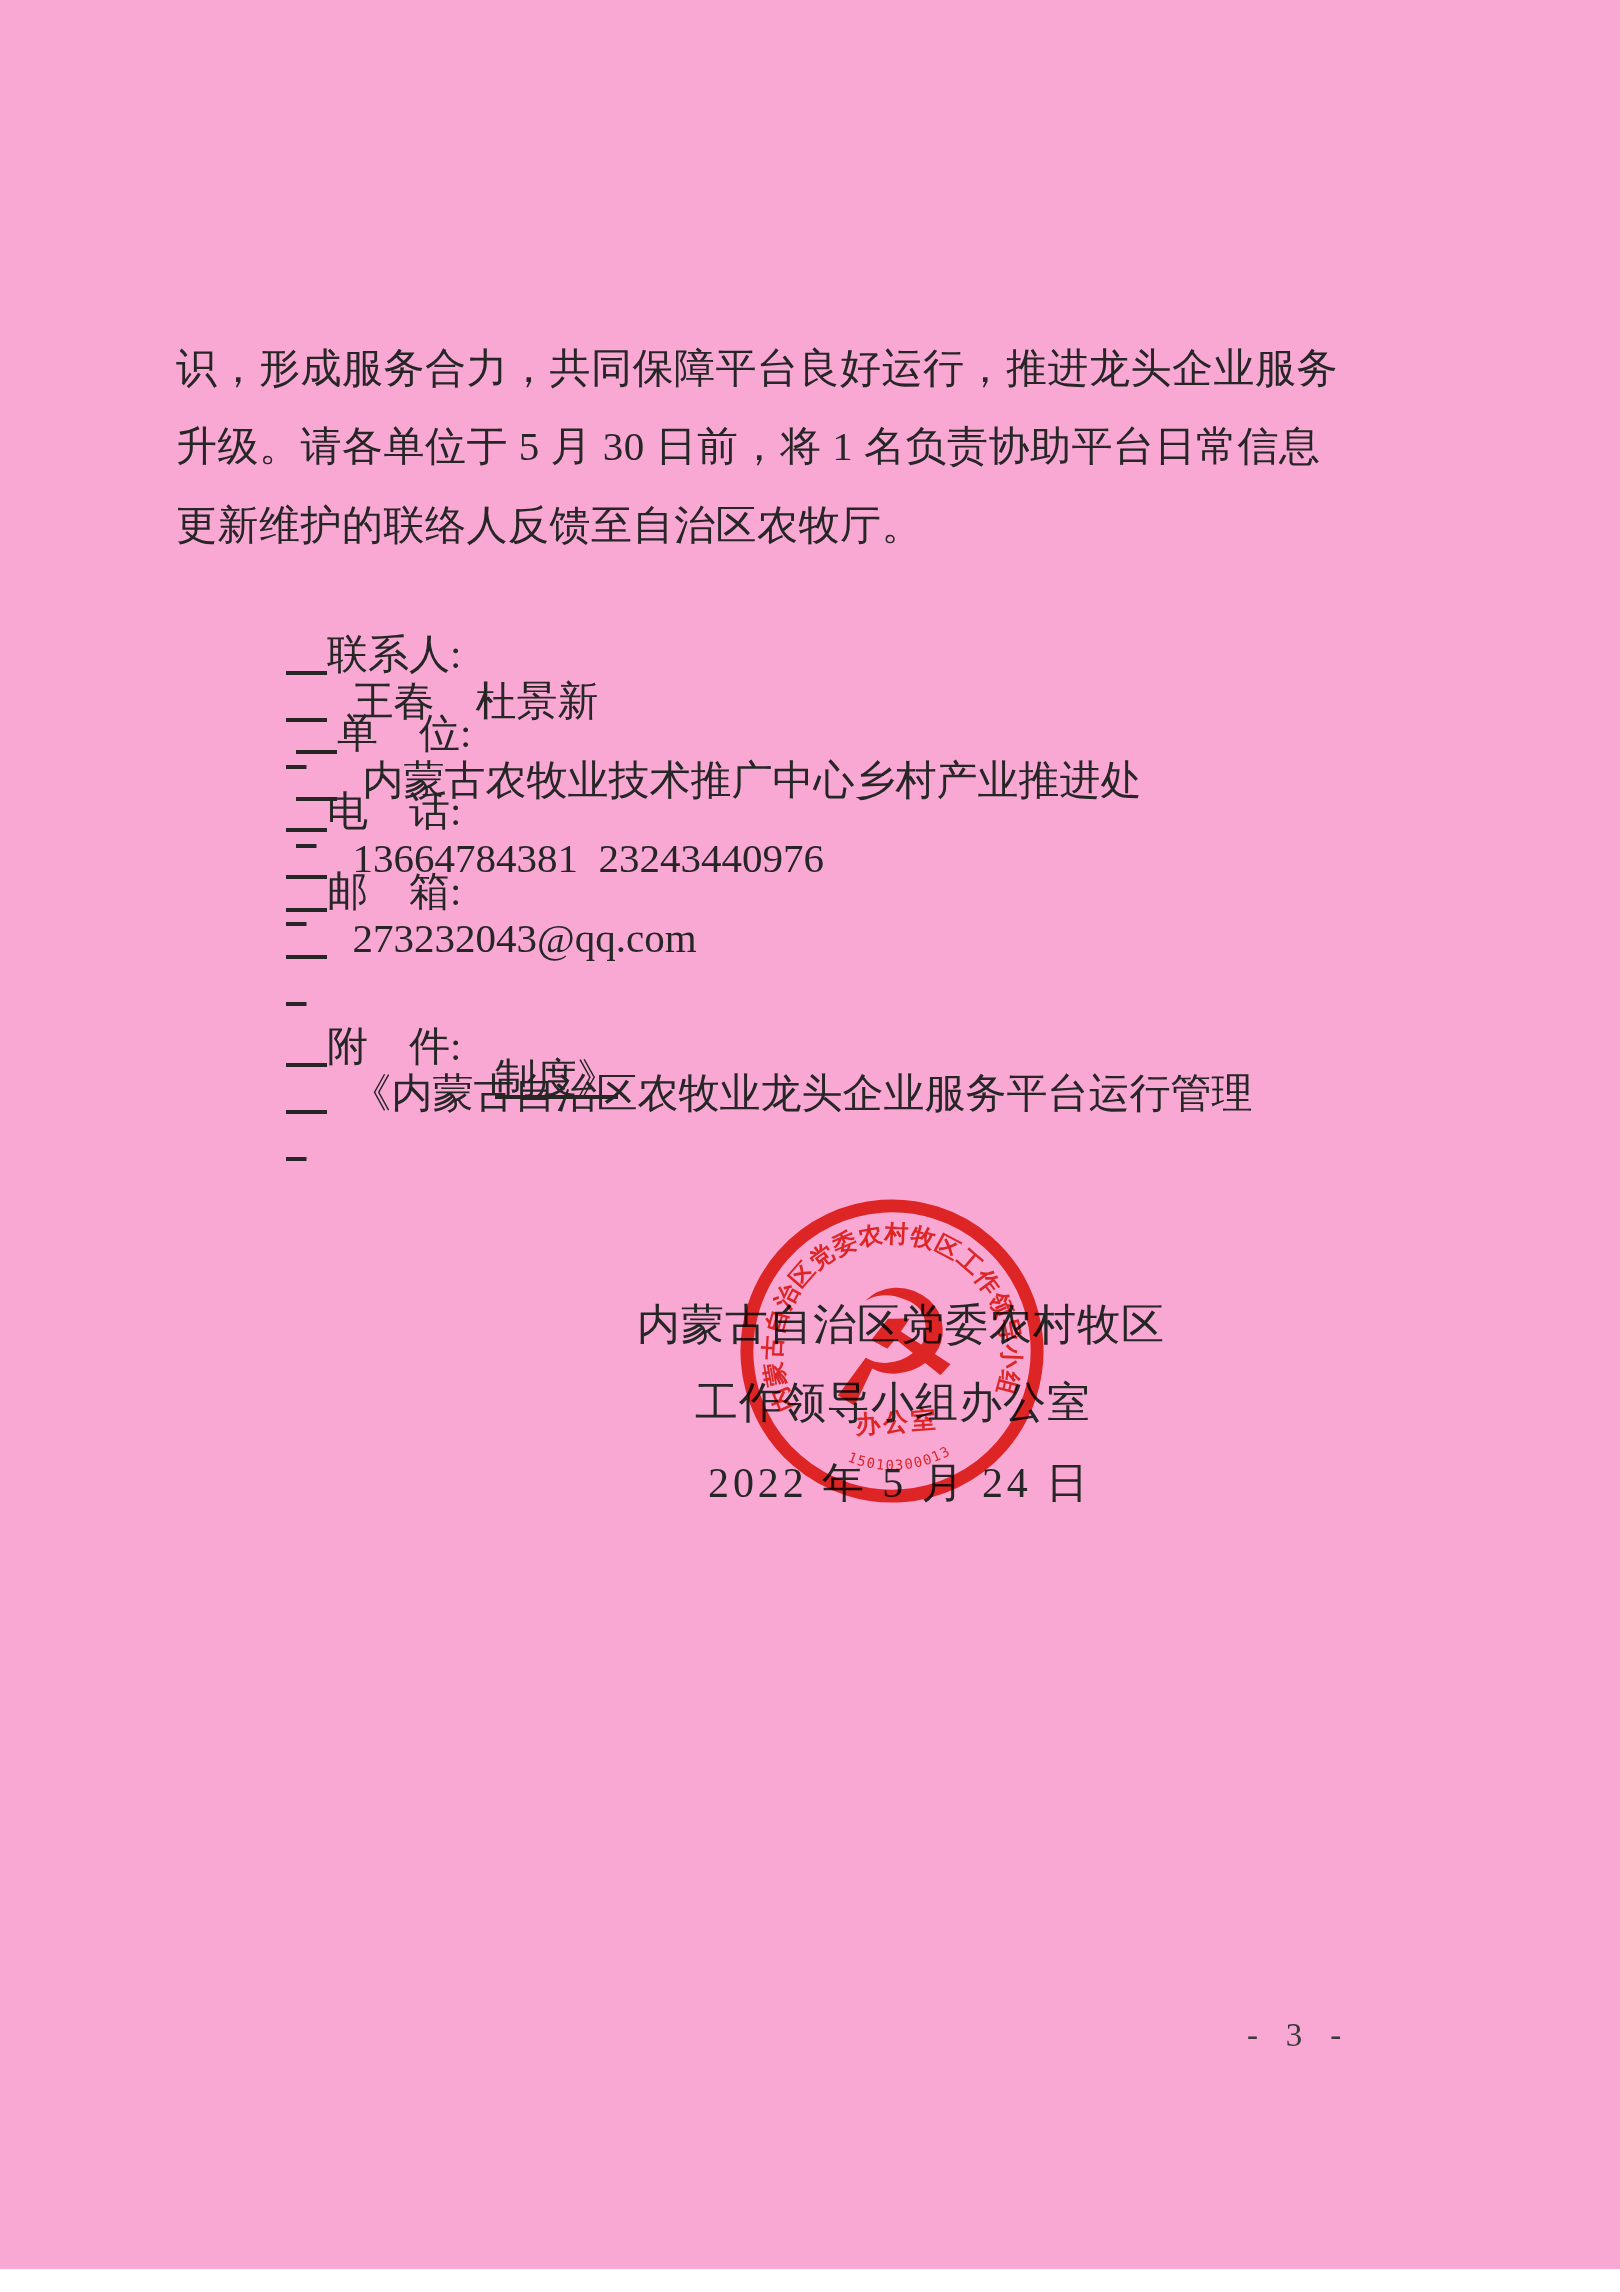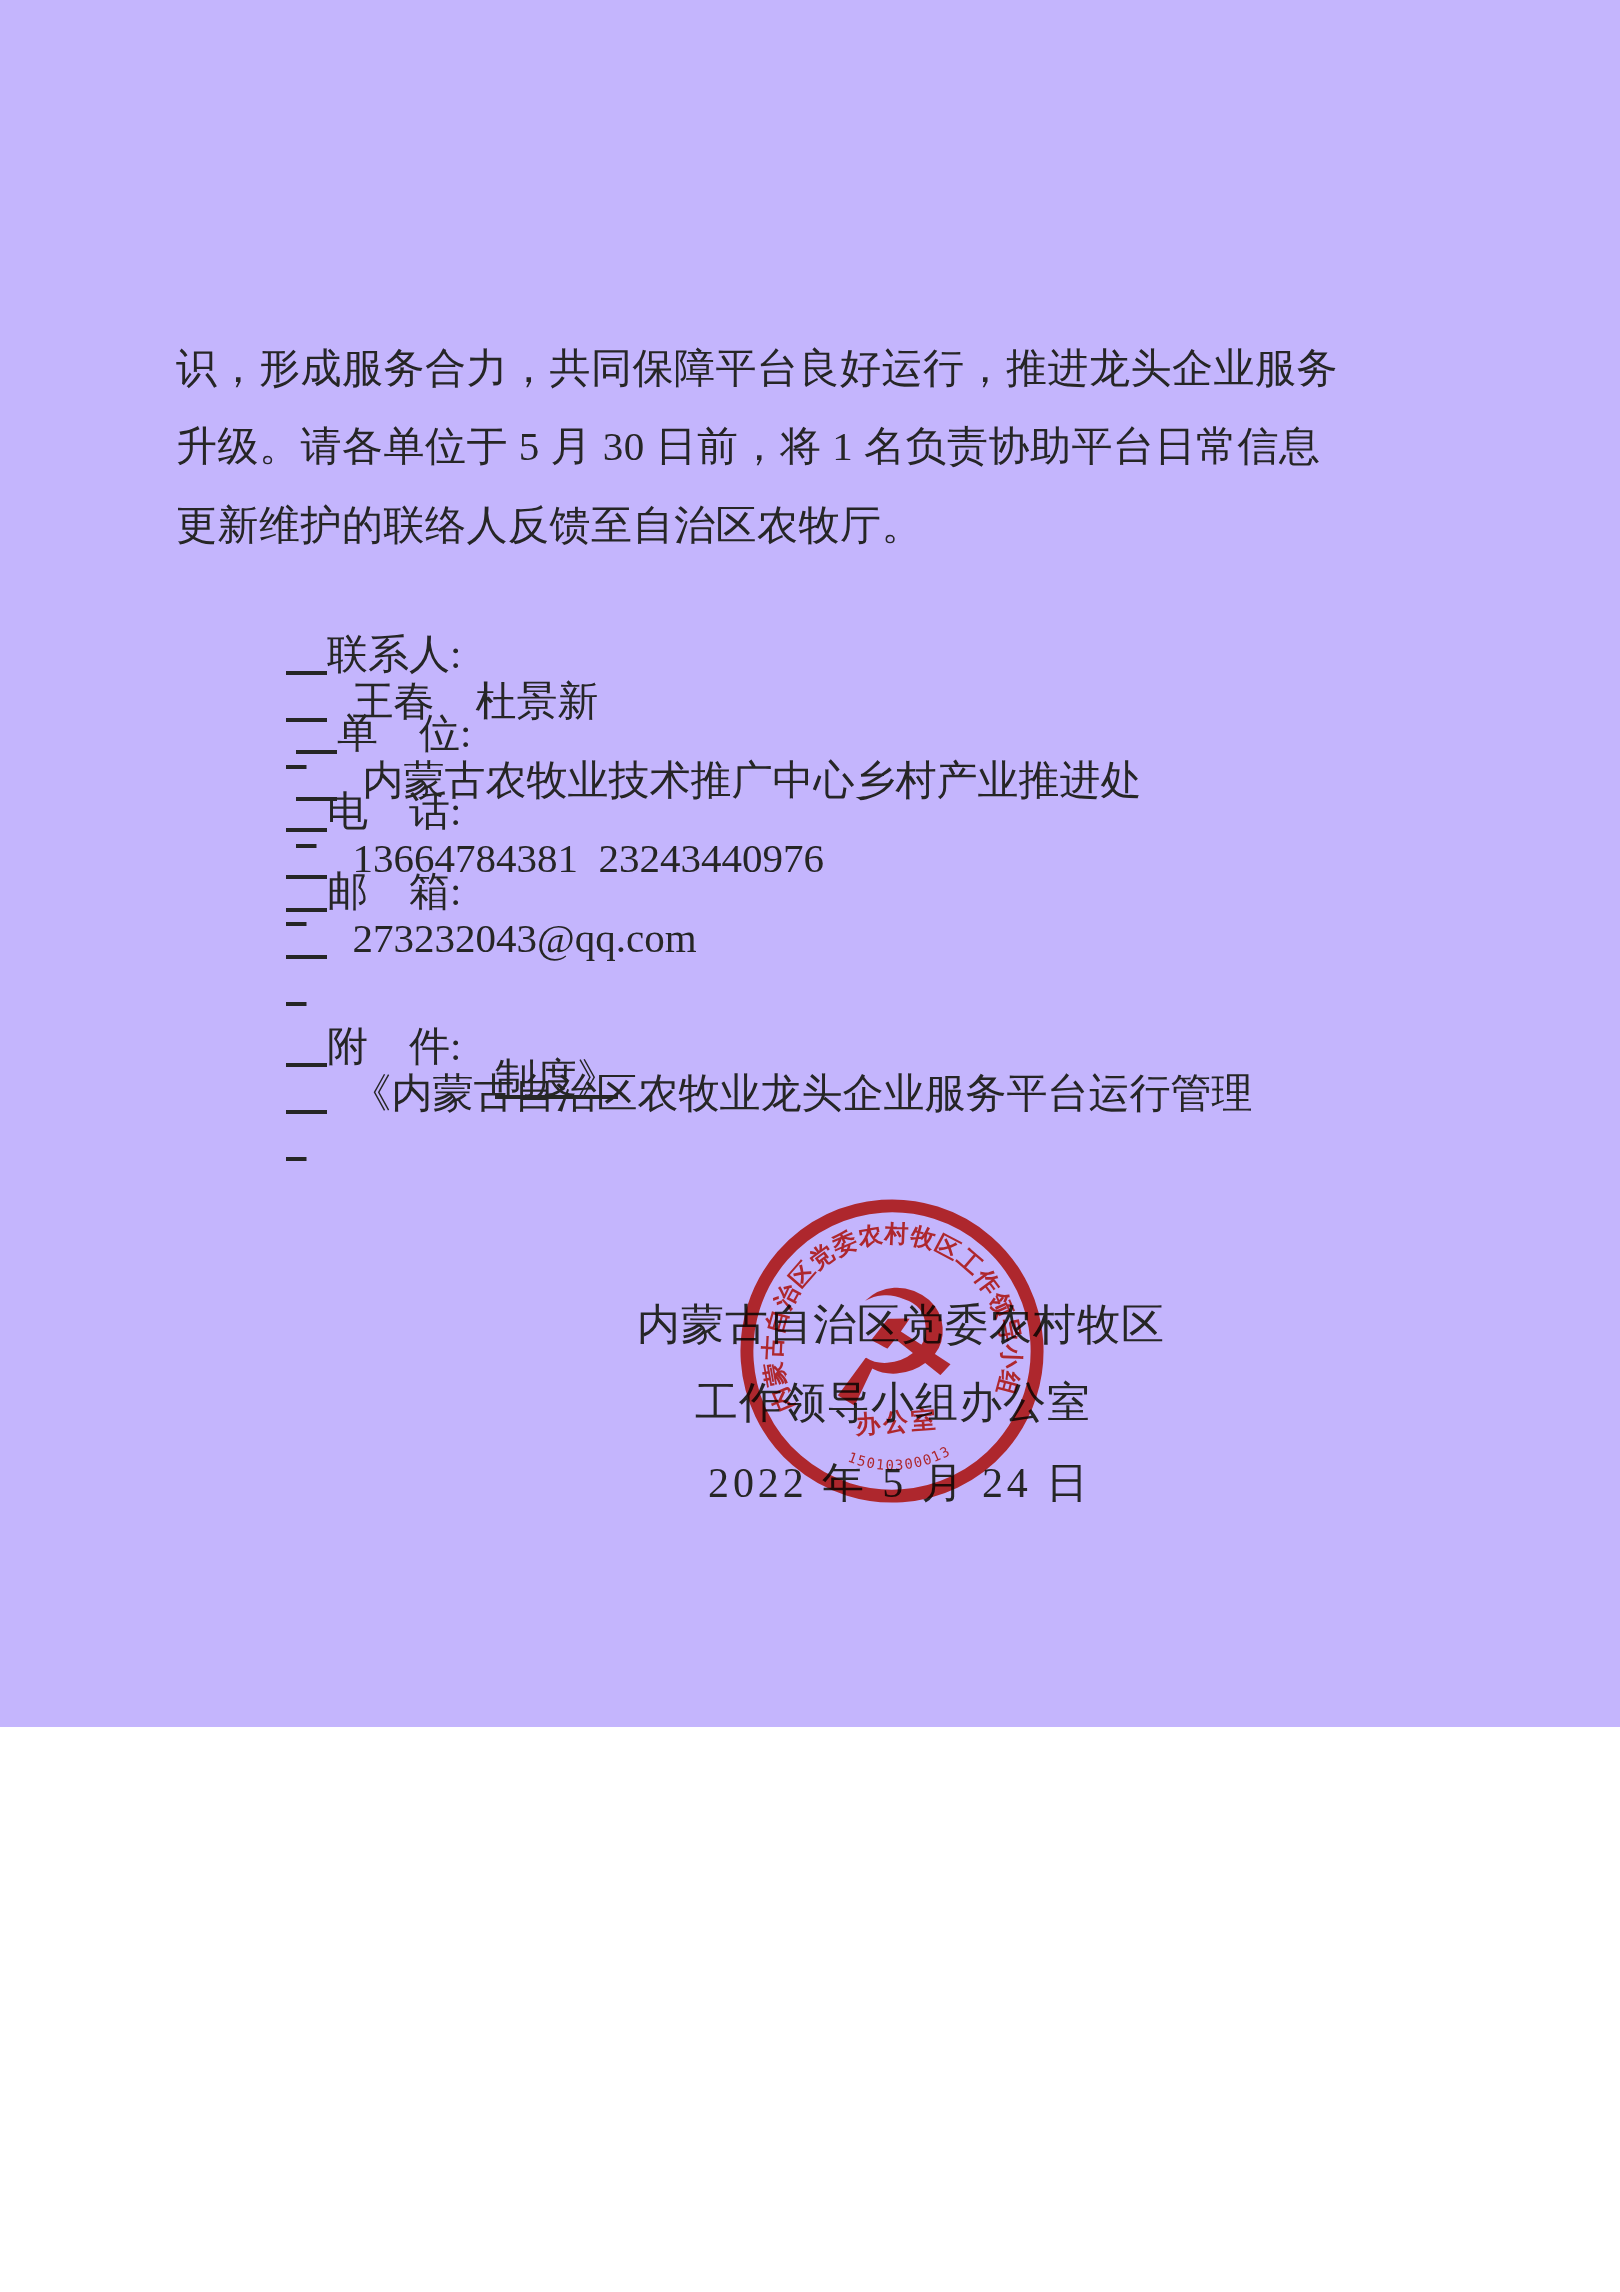--- a/index.html
+++ b/index.html
@@ -3,22 +3,22 @@
 <meta charset="utf-8">
 <style>
   html, body {
     margin: 0;
     padding: 0;
     background: #ffffff;
   }
   .page {
     position: relative;
     width: 1620px;
-    height: 1727px;
-    background: #c4b5fd;
+    height: 2269px;
+    background: #f9a8d4;
     overflow: hidden;
     font-family: "Liberation Serif", "DejaVu Serif", serif;
     color: #262626;
   }
   .abs { position: absolute; white-space: pre; }
   .body-line {
     font-size: 41px;
     letter-spacing: 0.5px;
     line-height: 47px;
   }

